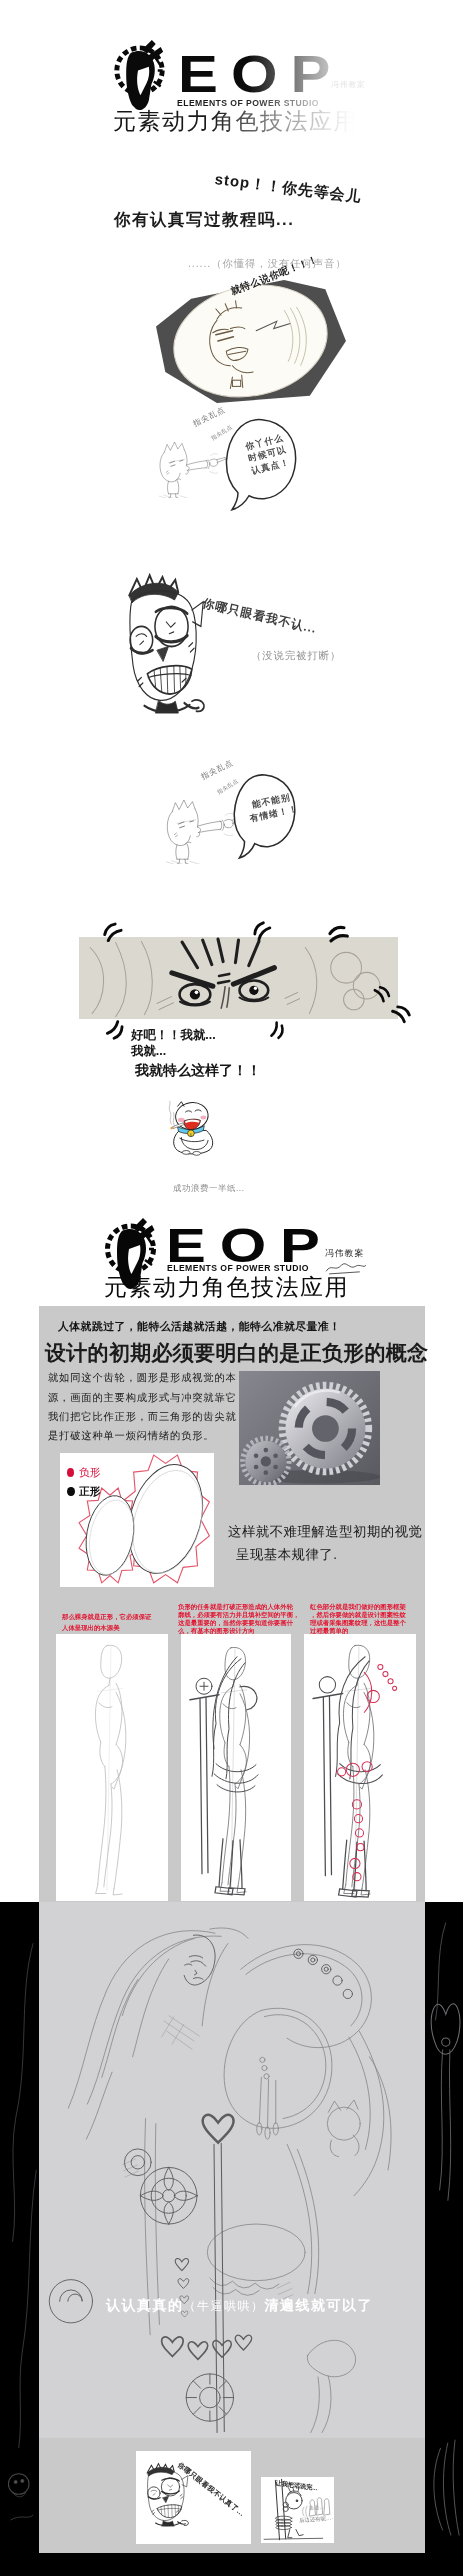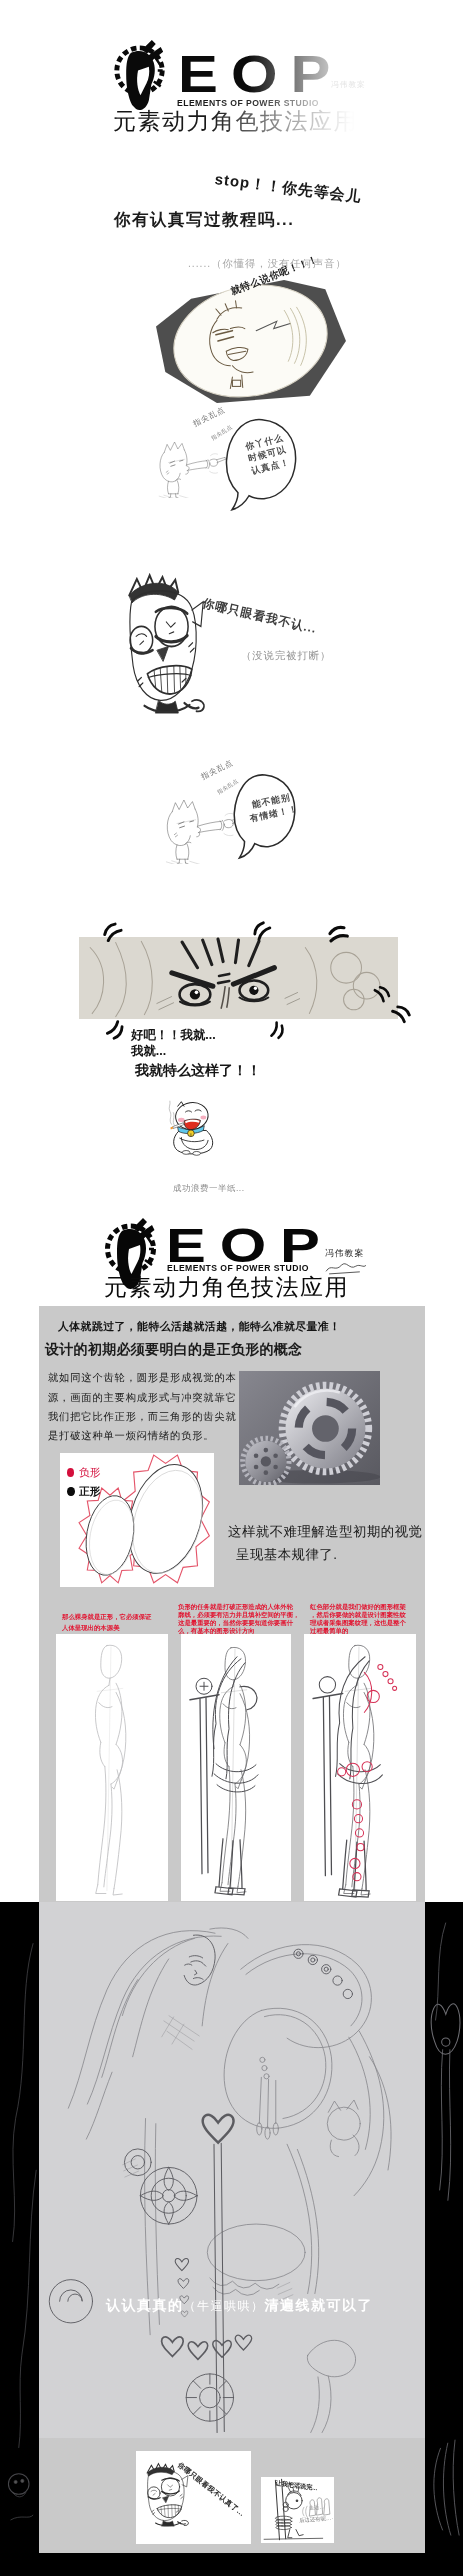--- a/index.html
+++ b/index.html
@@ -173,21 +173,21 @@
     <div>时候可以</div>
     <div>认真点！</div>
   </div>
   <div class="t" style="left:192px;top:421px;font-size:7.7px;color:#6b6b6b;transform:rotate(-26deg);transform-origin:0 0;letter-spacing:1px;">指尖乱点</div>
   <div class="t" style="left:210px;top:436px;font-size:5.4px;color:#787878;transform:rotate(-32deg);transform-origin:0 0;letter-spacing:0.5px;">指尖乱点</div>
 
   <svg class="abs" style="left:118px;top:568px" width="98" height="146" viewBox="0 0 260 320" preserveAspectRatio="none">
       <use href="#zombie"></use>
     </svg>
   <div class="t" style="left:204px;top:597px;font-size:12px;font-weight:700;color:#3d3d3d;transform:rotate(13deg);transform-origin:0 0;letter-spacing:1px;">你哪只眼看我不认...</div>
-  <div class="t" style="left:241px;top:650px;font-size:10.3px;color:#8f8f8f;letter-spacing:1px;">（没说完被打断）</div>
+  <div class="t" style="left:251px;top:650px;font-size:10.3px;color:#8f8f8f;letter-spacing:1px;">（没说完被打断）</div>
 
   <svg class="abs" style="left:158px;top:792px" width="86" height="72" viewBox="0 0 320 270">
       <use href="#kid"></use>
     </svg>
   <svg class="abs" style="left:231px;top:773px" width="67" height="87" viewBox="0 0 130 170">
     <path d="M66,4 C104,8 126,38 124,78 C122,114 100,140 72,144 C62,145 53,142 46,138 C40,152 29,162 16,166 C23,155 26,144 26,134 C12,120 5,100 6,78 C9,38 30,0 66,4 Z" fill="#ffffff" stroke="#2b2b2b" stroke-width="3"></path>
   </svg>
   <div class="t" style="left:246px;top:800px;transform:rotate(-12deg);transform-origin:0 0;font-size:8.8px;font-weight:700;color:#4a4a4a;letter-spacing:1px;line-height:13px;text-align:center;">
     <div>能不能别</div>
     <div>有情绪！！</div>
@@ -281,21 +281,21 @@
     </svg>
   <div class="t eop eop2">EOP</div>
   <div class="t studio studio2">ELEMENTS OF POWER STUDIO</div>
   <div class="t stamp2">冯伟教案</div>
   <svg class="abs" style="left:324px;top:1259px" width="44" height="16.5" viewBox="0 0 86 32">
     <path d="M4,24 C14,8 22,26 34,12 C44,2 50,22 62,14 C70,9 78,18 82,12 M10,29 L70,25" fill="none" stroke="#333" stroke-width="1.6"></path>
   </svg>
   <div class="t cn-title title2">元素动力角色技法应用</div>
 
   <div class="t" style="left:58px;top:1320px;font-size:10.8px;font-weight:600;color:#141414;letter-spacing:0.5px;">人体就跳过了，能特么活越就活越，能特么准就尽量准！</div>
-  <div class="t" style="left:45px;top:1341px;font-size:14px;font-weight:700;color:#1b1b1b;letter-spacing:0.3px;">设计的初期必须要明白的是正负形的概念</div>
+  <div class="t" style="left:45px;top:1341px;font-size:21px;font-weight:700;color:#1b1b1b;letter-spacing:0.3px;">设计的初期必须要明白的是正负形的概念</div>
   <div class="t" style="left:48px;top:1372px;font-size:10.3px;color:#171717;letter-spacing:0.8px;">就如同这个齿轮，圆形是形成视觉的本</div>
   <div class="t" style="left:48px;top:1392px;font-size:10.3px;color:#171717;letter-spacing:0.8px;">源，画面的主要构成形式与冲突就靠它，</div>
   <div class="t" style="left:48px;top:1411px;font-size:10.3px;color:#171717;letter-spacing:0.8px;">我们把它比作正形，而三角形的齿尖就</div>
   <div class="t" style="left:48px;top:1430px;font-size:10.3px;color:#171717;letter-spacing:0.8px;">是打破这种单一烦闷情绪的负形。</div>
 
   <div class="abs" style="left:239px;top:1371px;width:141px;height:114px;background:linear-gradient(135deg,#87878f,#595960);overflow:hidden;">
     <svg width="141" height="114" viewBox="0 0 274 222">
       <ellipse cx="150" cy="206" rx="125" ry="13" fill="#45454c" opacity="0.55"></ellipse>
       <g>
         <circle cx="168" cy="112" r="84" fill="none" stroke="#cfcfd6" stroke-width="14" stroke-dasharray="7 6"></circle>

